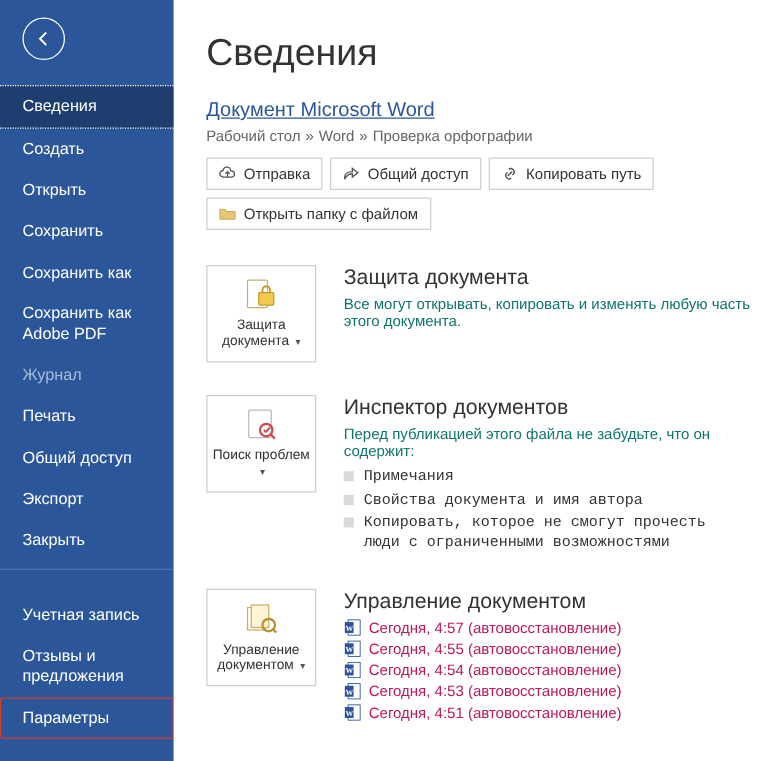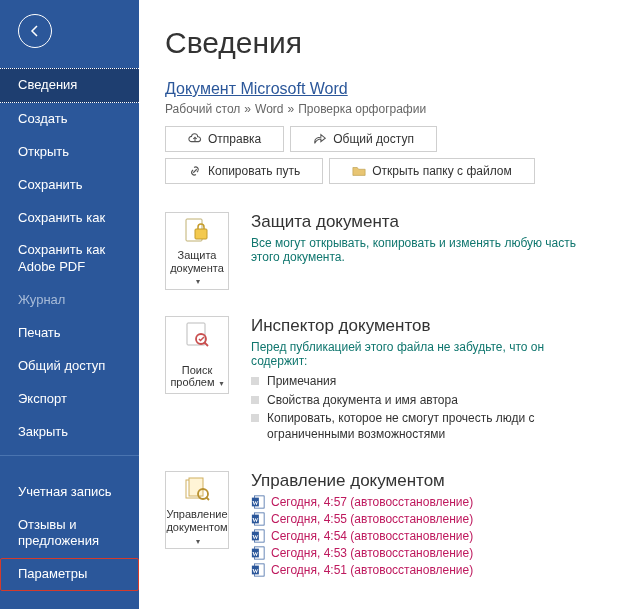--- a/index.html
+++ b/index.html
@@ -14,32 +14,32 @@
   .nav li.disabled { color: #a7bbd8; cursor:default; }
   .nav-sep { border-top:1px solid #4a74b0; margin:6px 0; }
   .nav li.highlight { outline:1.5px solid #d43b2b; outline-offset:-1px; border-radius:2px; }
 
   .main { flex:1; background:#fff; padding: 26px 20px 10px 26px; overflow:hidden; }
   h1 { font-size: 30px; font-weight:300; color:#333; margin-bottom:20px; }
   .doc-title { font-size: 16px; color:#2b579a; margin-bottom:4px;text-decoration:underline; }
   .breadcrumb { color:#666; font-size:12px; margin-bottom:10px; }
   .breadcrumb span.sep { margin:0 4px; }
   .actions { display:flex; gap:6px; flex-wrap:wrap; margin-bottom:28px; }
-  .action-btn { border:1px solid #cfcfcf; padding:5px 22px; background:#fff; cursor:pointer; display:flex; align-items:center; gap:6px; font-size:12px; color:#333; }
+  .action-btn { border:1px solid #cfcfcf; padding:5px 9px; background:#fff; cursor:pointer; display:flex; align-items:center; gap:6px; font-size:12px; color:#333; }
   .action-icon { width:14px; height:14px; display:inline-flex; align-items:center; justify-content:center; color:#666; }
 
   .section { display:flex; gap:22px; margin-bottom:26px; }
-  .tile { width:64px; height:78px; border:1px solid #d0d0d0; background:#fff; display:flex; flex-direction:column; align-items:center; justify-content:space-between; font-size:11px; text-align:center; cursor:pointer; padding:4px; line-height:1.15; }
+  .tile { width:88px; height:78px; border:1px solid #d0d0d0; background:#fff; display:flex; flex-direction:column; align-items:center; justify-content:center; font-size:11px; text-align:center; cursor:pointer; padding:4px; line-height:1.15; }
   .tile .tile-icon { width:28px; height:28px; margin-bottom:4px; display:flex; align-items:center; justify-content:center; }
   .tile .caret { font-size:8px; margin-left:2px; color:#555; }
   .section-body { flex:1; }
   .section-title { font-size:17px; color:#333; margin-bottom:4px; font-weight:400; }
   .section-desc { font-size:12px; color:#0f766e; margin-bottom:6px; }
   .bullets { list-style:none; }
-  .bullets li { display:flex; align-items:flex-start; gap:8px; font-size:12px; color:#333; margin-bottom:3px; line-height:1.3; }
+  .bullets li { display:flex; align-items:flex-start; gap:8px; font-size:12px; color:#333; margin-bottom:3px; line-height:1.3;font-family:Liberation Mono, monospace; }
   .bullet-marker { width:8px; height:8px; background:#d9d9d9; flex-shrink:0; margin-top:3px; }
   .versions { list-style:none; }
   .versions li { display:flex; align-items:center; gap:6px; font-size:12px; color:#be185d; margin-bottom:3px; }
   .word-icon { width:14px; height:14px; flex-shrink:0; }
   .word-icon svg { width:14px; height:14px; }
 </style>
 </head>
 <body>
 
 <div class="app">

